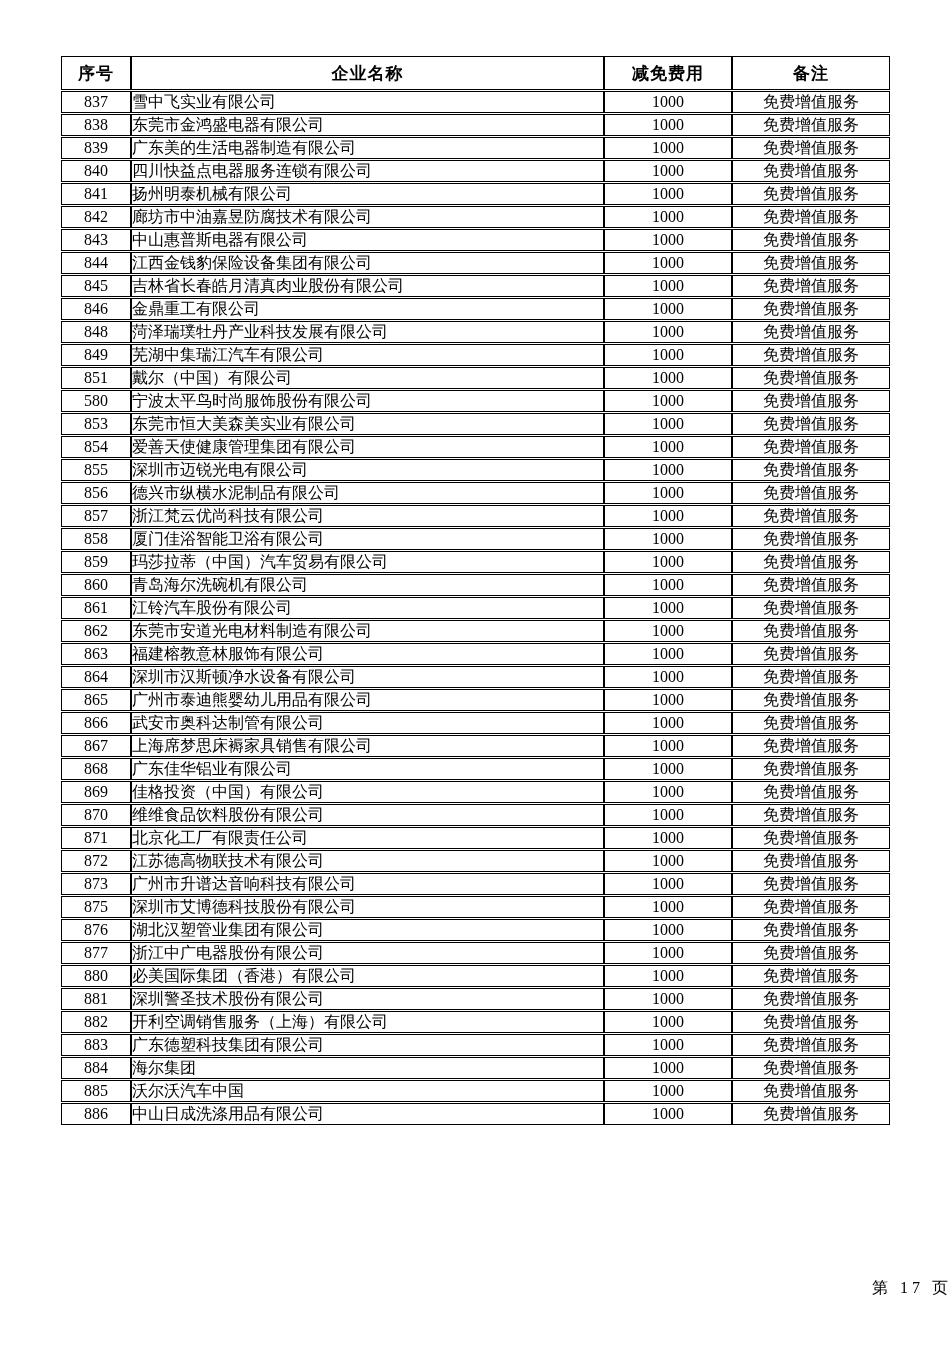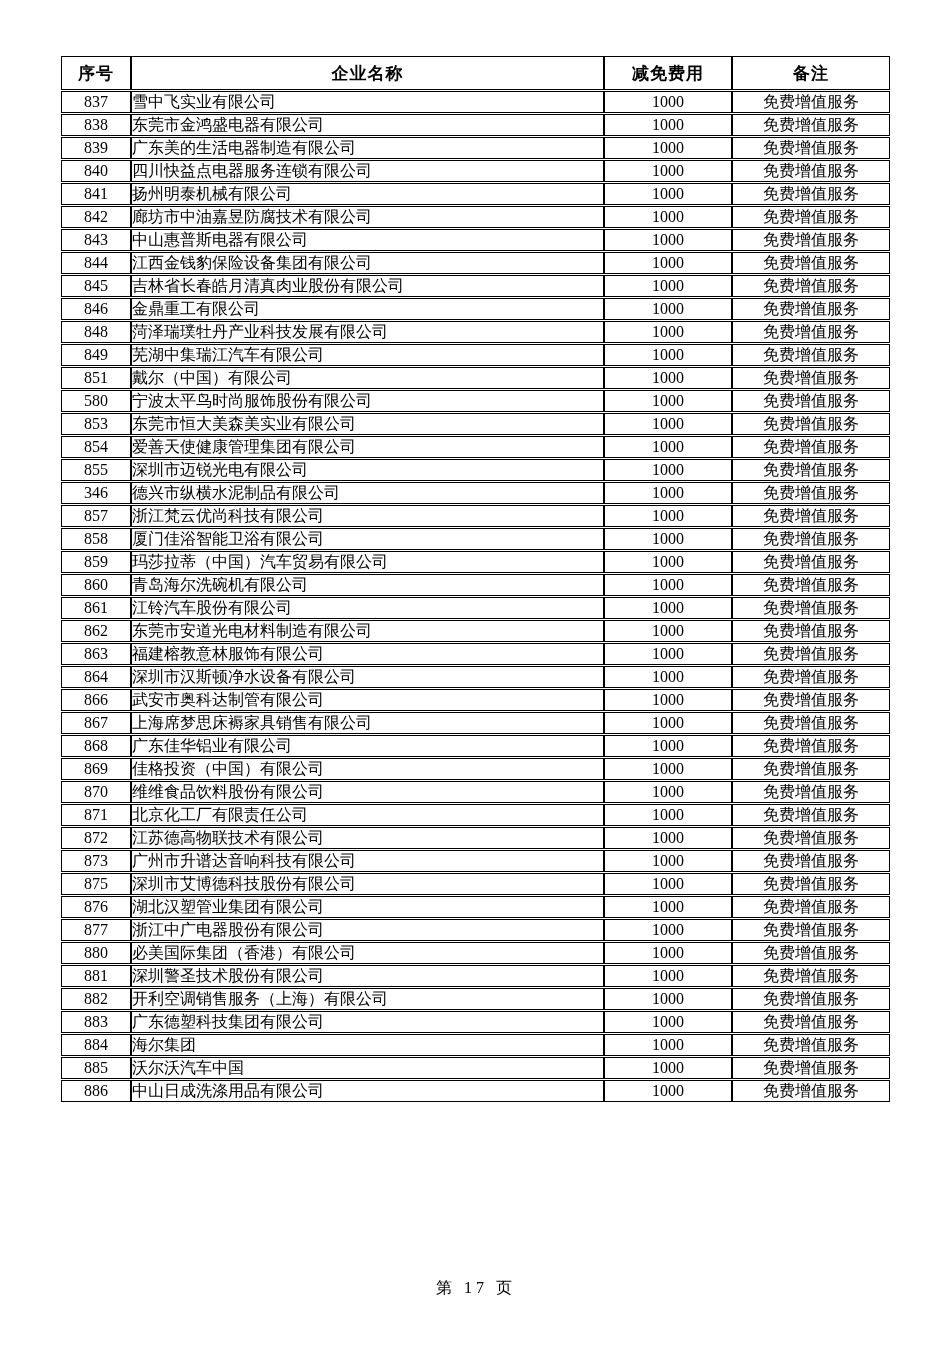--- a/index.html
+++ b/index.html
@@ -53,21 +53,21 @@
   td.name {
     text-align: left;
     white-space: pre-line;
     margin-left: 9px;
   }
   .footer {
     position: absolute;
     left: 0;
     top: 1278px;
     width: 952px;
-    text-align: center;
+    text-align: right;
     font-size: 16px;
     letter-spacing: 4px;
   }
 </style>
 </head>
 <body>
 
 <div class="page">
 
   <table class="fee-table">
@@ -182,21 +182,21 @@
     <td class="fee">1000</td>
     <td class="remark">免费增值服务</td>
   </tr>
         <tr>
     <td class="serial">855</td>
     <td class="name">深圳市迈锐光电有限公司</td>
     <td class="fee">1000</td>
     <td class="remark">免费增值服务</td>
   </tr>
         <tr>
-    <td class="serial">346</td>
+    <td class="serial">856</td>
     <td class="name">德兴市纵横水泥制品有限公司</td>
     <td class="fee">1000</td>
     <td class="remark">免费增值服务</td>
   </tr>
         <tr>
     <td class="serial">857</td>
     <td class="name">浙江梵云优尚科技有限公司</td>
     <td class="fee">1000</td>
     <td class="remark">免费增值服务</td>
   </tr>
@@ -236,20 +236,26 @@
     <td class="fee">1000</td>
     <td class="remark">免费增值服务</td>
   </tr>
         <tr>
     <td class="serial">864</td>
     <td class="name">深圳市汉斯顿净水设备有限公司</td>
     <td class="fee">1000</td>
     <td class="remark">免费增值服务</td>
   </tr>
         <tr>
+    <td class="serial">865</td>
+    <td class="name">广州市泰迪熊婴幼儿用品有限公司</td>
+    <td class="fee">1000</td>
+    <td class="remark">免费增值服务</td>
+  </tr>
+        <tr>
     <td class="serial">866</td>
     <td class="name">武安市奥科达制管有限公司</td>
     <td class="fee">1000</td>
     <td class="remark">免费增值服务</td>
   </tr>
         <tr>
     <td class="serial">867</td>
     <td class="name">上海席梦思床褥家具销售有限公司</td>
     <td class="fee">1000</td>
     <td class="remark">免费增值服务</td>

